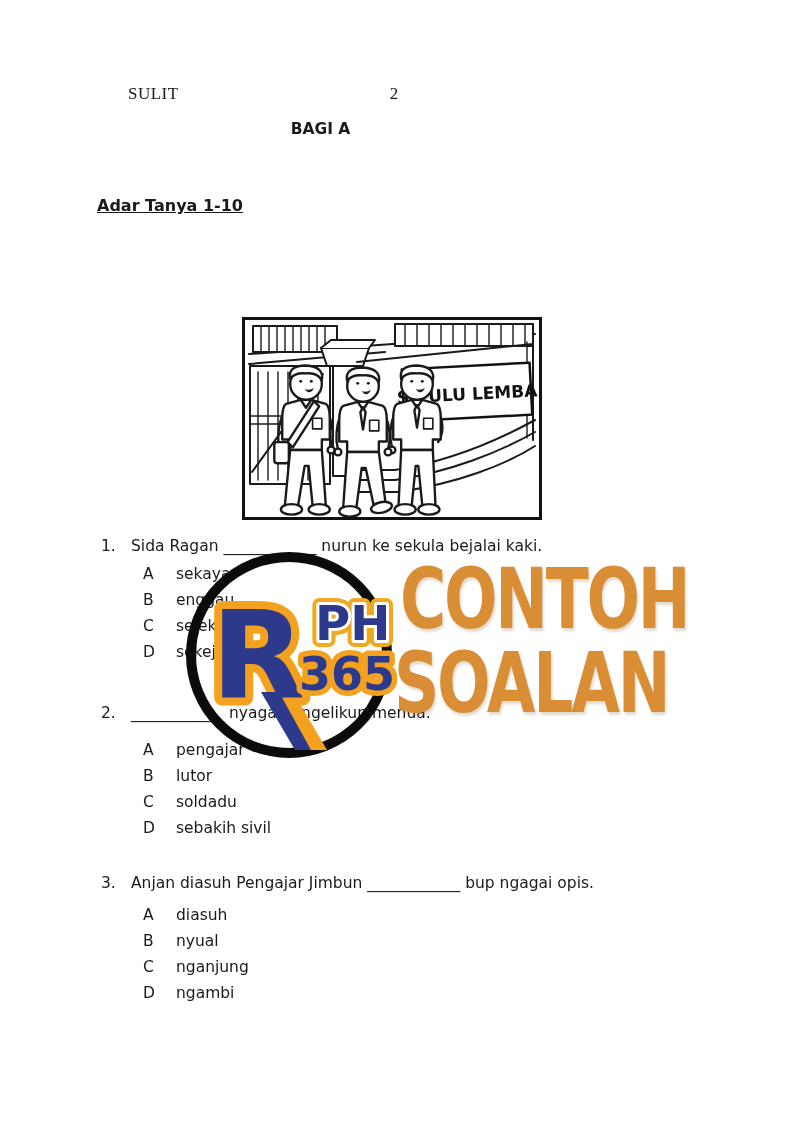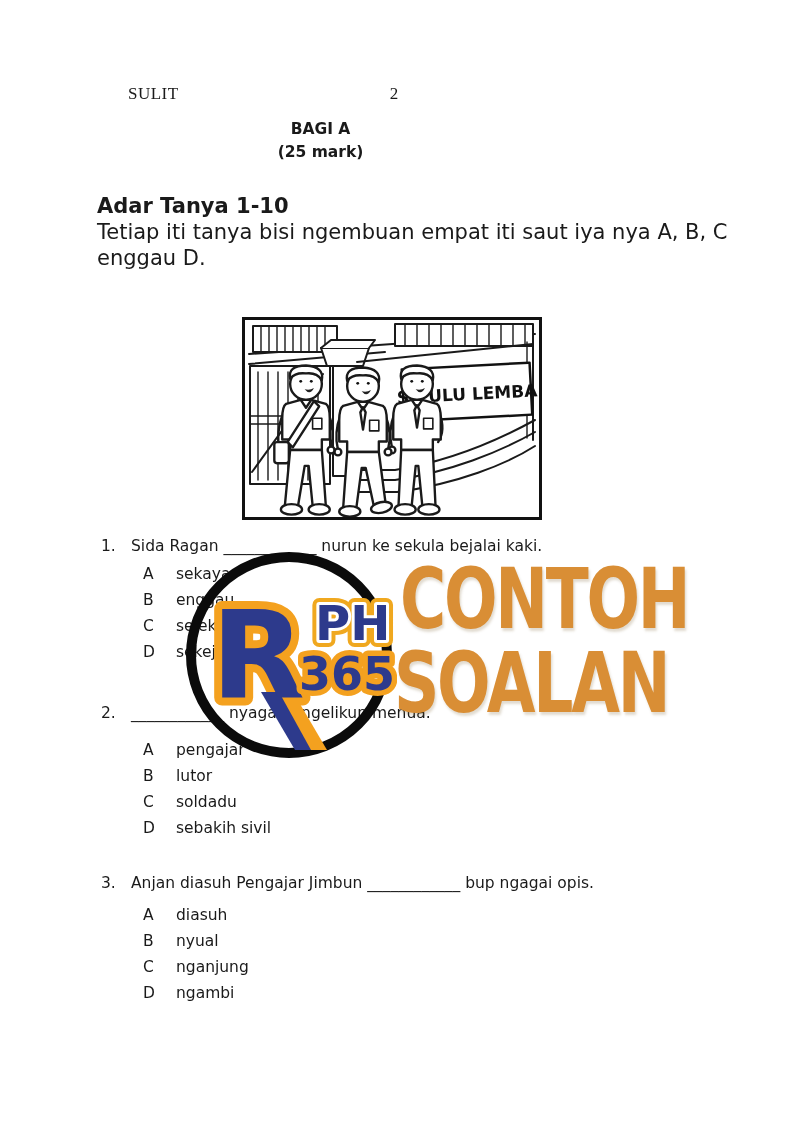--- a/index.html
+++ b/index.html
@@ -7,21 +7,21 @@
     width:800px;height:1131px;background:#ffffff;position:relative;
     font-family:"DejaVu Sans", sans-serif;color:#1a1a1a;overflow:hidden;
   }
   .abs{position:absolute;}
   
   .hdr-left{left:88px;top:84px;font-family:"Liberation Serif", serif;font-size:17px;letter-spacing:.5px;margin-left:40px;}
   .pagenum{left:0;top:84px;width:788px;text-align:center;font-family:"Liberation Serif", serif;font-size:17px;}
   
   .sec{left:0;top:118px;width:641px;text-align:center;font-weight:bold;font-size:15.5px;line-height:23px;}
   
-  .instr{left:97px;top:193px;font-size:21px;line-height:26px;}
+  .instr{left:97px;top:193px;font-size:16px;line-height:26px;text-decoration:underline;}
   .instr .h{font-weight:bold;}
   
   .figure{left:242px;top:317px;width:300px;height:203px;border:3px solid #111;background:#fff;box-sizing:border-box;}
   
   .question{font-size:15.5px;line-height:20px;}
   .qline{display:flex;}
   .qnum{width:30px;flex:0 0 30px;}
   .options{margin-left:42px;}
   .opt{display:flex;height:26px;align-items:flex-start;}
   .opt .letter{width:33px;flex:0 0 33px;}
@@ -36,26 +36,24 @@
   svg text{user-select:none;}
 </style>
 </head>
 <body>
 
 <div class="abs hdr-left">SULIT</div>
 <div class="abs pagenum">2</div>
 
 <div class="abs sec">
   <div>BAGI A</div>
-  <div>(25 mark)</div>
 </div>
 
 <div class="abs instr">
   <div class="h">Adar Tanya 1-10</div>
-  <div>Tetiap iti tanya bisi ngembuan empat iti saut iya nya A, B, C enggau D.</div>
 </div>
 
 <div class="abs figure">
 <svg width="294" height="197" viewBox="0 0 294 197">
   <g fill="#ffffff" stroke="#1a1a1a" stroke-width="2" stroke-linejoin="round" stroke-linecap="round">
 
     <path d="M4,34 L290,14" fill="none"></path>
     <path d="M4,44 L140,32" fill="none"></path>
     <rect x="8" y="6" width="84" height="26"></rect>
     <path d="M16,6 V32 M24,6 V32 M32,6 V32 M40,6 V32 M48,6 V32 M56,6 V32 M64,6 V32 M72,6 V32 M80,6 V32" fill="none" stroke-width="1.4"></path>

